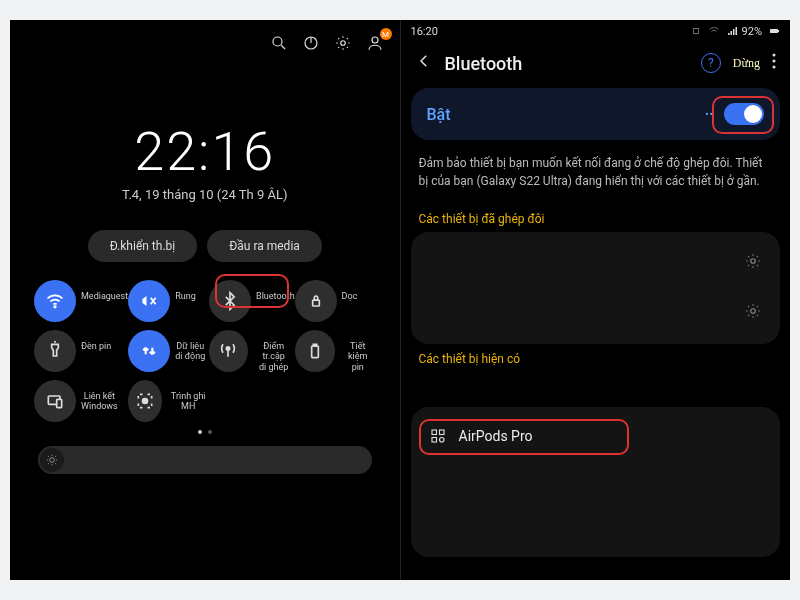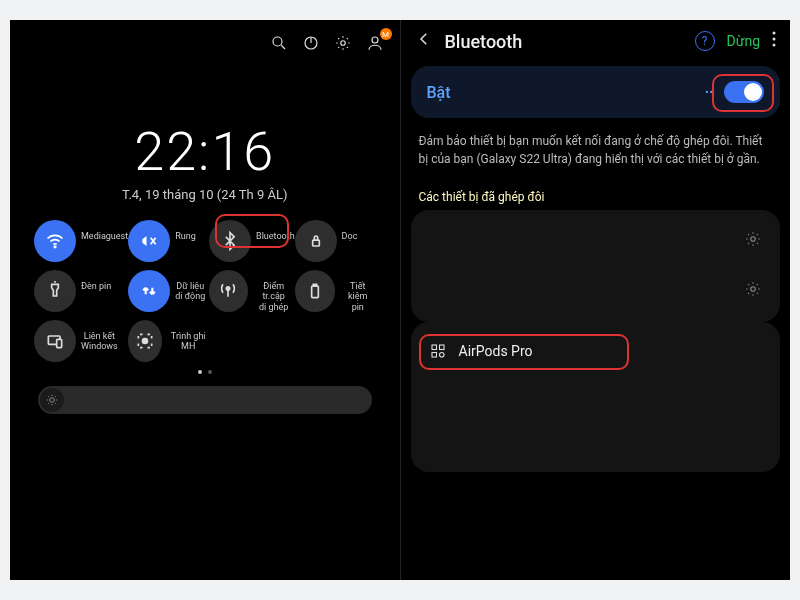--- a/index.html
+++ b/index.html
@@ -130,36 +130,36 @@
     padding: 4px 10px; font-size:11px; color:#ddd; height:22px;
   }
   .p2-status .right { display:flex; gap:4px; align-items:center;}
   .p2-header {
     display:flex; align-items:center; gap:12px; padding: 10px 14px 14px;
   }
   .p2-header .back svg{width:18px;height:18px;stroke:#ddd;fill:none;stroke-width:2;}
   .p2-header .title{font-size:18px;font-weight:500;color:#eee;}
   .p2-header .spacer{flex:1;}
   .p2-header .help{width:20px;height:20px;border:1.5px solid #3a72f3;border-radius:50%;color:#3a72f3;display:flex;align-items:center;justify-content:center;font-size:12px;}
-  .p2-header .stop{font-size:14px;color:#22c55e;}
+  .p2-header .stop{font-size:12px;color:#fef9c3;font-family:Liberation Serif, serif;}
   .p2-header .more svg{width:4px;height:16px;}
   .p2-toggle-card{
     margin:0 10px; background:#0f172a; border-radius:18px;
     padding:15px 16px; display:flex; align-items:center; justify-content:space-between;
     position:relative;
   }
   .p2-toggle-card .lbl{color:#5fa3ff;font-size:16px;font-weight:500;}
   .p2-toggle-card .rside{display:flex;align-items:center;gap:10px;}
   .sparkle{color:#5fa3ff;font-size:10px;letter-spacing:1px;}
   .toggle{
     width:40px;height:22px;border-radius:11px;background:#3a72f3;position:relative;
   }
   .toggle::after{content:"";position:absolute;right:2px;top:2px;width:18px;height:18px;border-radius:50%;background:#fff;}
   .p2-desc{padding:14px 18px;font-size:12px;color:#bbb;line-height:1.5;}
-  .p2-section-label{padding:8px 18px 6px;font-size:12px;color:#fef9c3;}
+  .p2-section-label{padding:8px 18px 6px;font-size:12px;color:#eab308;}
   .p2-card{
     margin:0 10px;background:#141414;border-radius:18px;padding:6px 0;
   }
   .p2-row{
     display:flex;align-items:center;justify-content:space-between;
     padding:14px 18px;
   }
   .p2-row .left{display:flex;align-items:center;gap:12px;}
   .p2-row .gear svg{width:18px;height:18px;stroke:#888;fill:none;stroke-width:1.5;}
   .p2-row.device{position:relative;}
@@ -198,20 +198,24 @@
             <path d="M4 21c0-4 4-6 8-6s8 2 8 6"></path>
           </svg>
         </span>
     </div>
 
     <div class="clock">
       <div class="clock-time">22:16</div>
       <div class="clock-date">T.4, 19 tháng 10 (24 Th 9 ÂL)</div>
     </div>
 
+    <div class="pillrow">
+      <div class="pill">Đ.khiển th.bị</div>
+      <div class="pill">Đầu ra media</div>
+    </div>
 
     <div class="qs-grid">
       <div class="qs-item">
         <div class="qs-circle on">
             <svg viewBox="0 0 24 24" fill="none" stroke="#fff" stroke-width="2">
               <path d="M3 9c5-5 13-5 18 0"></path>
               <path d="M6.5 12.5c3-3 8-3 11 0"></path>
               <path d="M10 16c1-1 3-1 4 0"></path>
               <circle cx="12" cy="19" r="1" fill="#fff"></circle>
             </svg>
@@ -319,20 +323,39 @@
             <circle cx="12" cy="12" r="4"></circle>
             <path d="M12 3v2M12 19v2M3 12h2M19 12h2M5.5 5.5l1.4 1.4M17.1 17.1l1.4 1.4M5.5 18.5l1.4-1.4M17.1 6.9l1.4-1.4"></path>
           </svg>
         </div>
     </div>
   </div>
 
   <div class="divider"></div>
 
   <div class="phone">
+    <div class="p2-status">
+      <span>16:20</span>
+      <span class="right tiny-icons">
+        <svg viewBox="0 0 24 24">
+            <path d="M7 7h10v10H7z" fill="none" stroke="#ddd"></path>
+          </svg>
+        <svg viewBox="0 0 24 24">
+            <path d="M3 9c5-5 13-5 18 0M7 13c3-3 7-3 10 0" fill="none" stroke="#ddd"></path>
+          </svg>
+        <svg viewBox="0 0 24 24">
+            <path d="M4 20h3v-4H4zM9 20h3v-8H9zM14 20h3V8h-3zM19 20h3V4h-3z"></path>
+          </svg>
+        <span>92%</span>
+        <svg viewBox="0 0 24 24">
+            <rect x="4" y="8" width="16" height="8" rx="1"></rect>
+            <rect x="20" y="10" width="2" height="4"></rect>
+          </svg>
+      </span>
+    </div>
 
     <div class="p2-header">
       <span class="back"><svg viewBox="0 0 24 24">
             <path d="M15 5l-7 7 7 7"></path>
           </svg></span>
       <span class="title">Bluetooth</span>
       <span class="spacer"></span>
       <span class="help">?</span>
       <span class="stop">Dừng</span>
       <span class="more"><svg viewBox="0 0 4 16">
@@ -364,21 +387,22 @@
       </div>
       <div class="p2-row">
         <span class="left"></span>
         <span class="gear"><svg viewBox="0 0 24 24">
               <circle cx="12" cy="12" r="3"></circle>
               <path d="M12 3v2M12 19v2M3 12h2M19 12h2M5.5 5.5l1.4 1.4M17.1 17.1l1.4 1.4M5.5 18.5l1.4-1.4M17.1 6.9l1.4-1.4"></path>
             </svg></span>
       </div>
     </div>
 
-    <div class="p2-card" style="min-height:150px;">
+    <div class="p2-section-label">Các thiết bị hiện có</div>
+    <div class="p2-card" style="min-height:150px;margin-top:35px;">
       <div class="p2-row device">
         <span class="left">
           <svg class="grid-icon" viewBox="0 0 24 24">
               <rect x="4" y="4" width="6" height="6"></rect>
               <rect x="14" y="4" width="6" height="6"></rect>
               <rect x="4" y="14" width="6" height="6"></rect>
               <circle cx="17" cy="17" r="3"></circle>
             </svg>
           <span class="name">AirPods Pro</span>
         </span>

